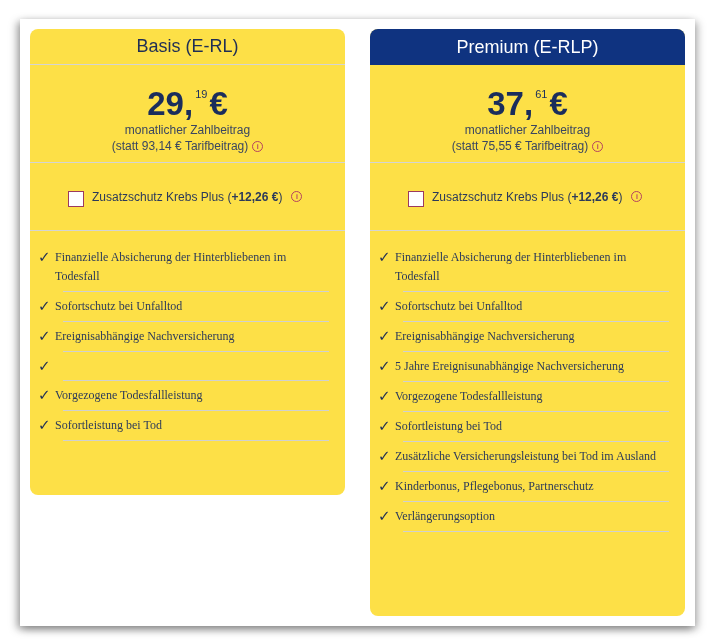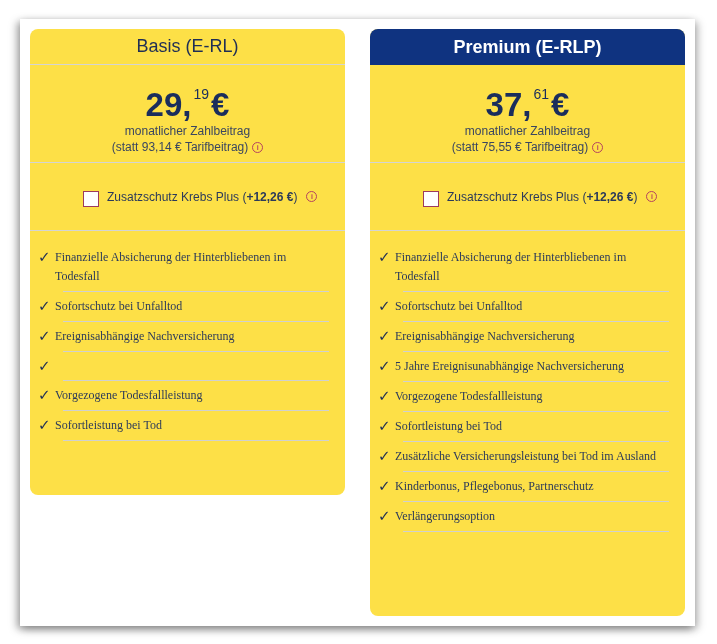--- a/index.html
+++ b/index.html
@@ -36,39 +36,39 @@
       display: flex;
       align-items: center;
       justify-content: center;
       font-size: 18px;
       color: #1f2e55;
       border-bottom: 1px solid #d4d4d4;
     }
     .card.premium .card-header {
       background: #0f3380;
       color: #ffffff;
-      font-weight: bold;
+      font-weight: normal;
       border-bottom: none;
       height: 36px;
     }
     .price-block {
       height: 97px;
       text-align: center;
       border-bottom: 1px solid #d4d4d4;
     }
     .price {
       padding-top: 11px;
       color: #1a2d5c;
       font-weight: bold;
       font-size: 33px;
       line-height: 36px;
       letter-spacing: 0px;
     }
     .price .cents {
-      font-size: 14px;
+      font-size: 11px;
       vertical-align: 17px;
       font-weight: normal;
       margin: 0 2px 0 2px;
     }
     .price-sub {
       font-size: 12px;
       color: #3a4660;
       line-height: 16px;
     }
     .info-icon {
@@ -83,21 +83,21 @@
       color: #b5435f;
       margin-left: 4px;
       vertical-align: 1px;
       font-weight: bold;
     }
     .addon {
       height: 67px;
       border-bottom: 1px solid #d4d4d4;
       display: flex;
       align-items: center;
-      padding-left: 53px;
+      padding-left: 38px;
       font-size: 12px;
       color: #2c3a5a;
     }
     .checkbox {
       width: 16px;
       height: 16px;
       border: 1.5px solid #9c3a5e;
       background: #ffffff;
       margin-right: 8px;
       box-sizing: border-box;

